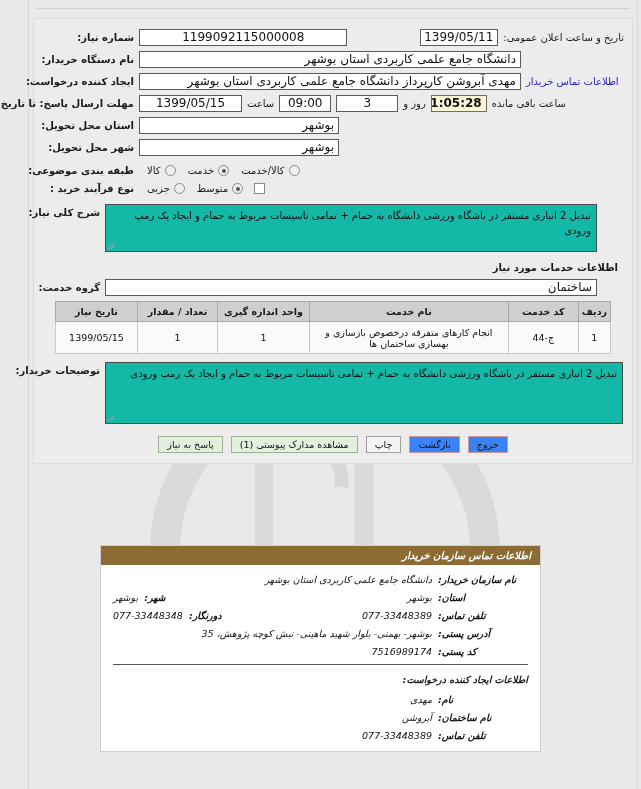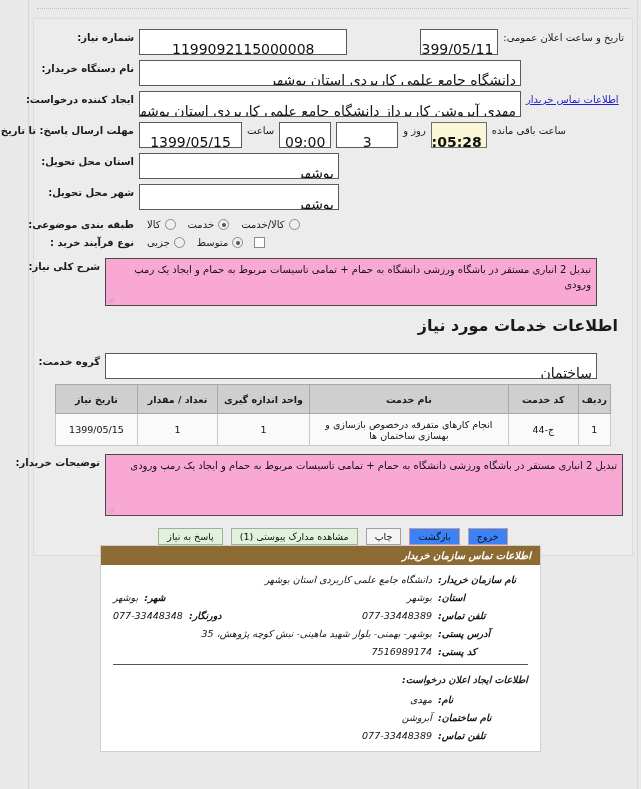--- a/index.html
+++ b/index.html
@@ -82,22 +82,22 @@
     padding-top: 3px;
   }
   .lbl.w95 { width: 92px; flex: 0 0 92px; }
   .lbl.w60 { width: 58px; flex: 0 0 58px; }
 
   .fld {
     border: 1px solid #5a5a5a;
     background: #ffffff;
     height: 17px;
     line-height: 15px;
-    font-size: 14px;
-    padding: 12px 4px;
+    font-size: 12px;
+    padding: 0 4px;
     text-align: center;
     color: #111;
     overflow: hidden;
     white-space: nowrap;
   }
   .fld.rt { text-align: right; }
   .fld.big    { width: 280px; }
   .fld.wide   { width: 382px; }
   .fld.mid    { width: 200px; }
   .fld.small  { width: 103px; }
@@ -108,21 +108,20 @@
   .inline-lbl {
     font-size: 10px;
     padding-top: 3px;
     white-space: nowrap;
     color: #1a1a1a;
   }
 
   .link {
     color: #2222cc;
     font-size: 10px;
-    text-decoration: underline;
     padding-top: 3px;
     white-space: nowrap;
     cursor: pointer;
   }
 
   
   .radiogroup { display: flex; align-items: center; gap: 4px; padding-top: 1px; }
   .radio {
     width: 11px; height: 11px; border-radius: 50%;
     border: 1px solid #8a8a8a; background: #efefef;
@@ -136,56 +135,56 @@
   .radio-lbl { font-size: 10px; margin-left: 8px; }
   .checkbox {
     width: 11px; height: 11px;
     border: 1px solid #8a8a8a; background: #ffffff;
     display: inline-block;
   }
 
   
   .ta {
     border: 1px solid #4a4a4a;
-    background: #f9a8d4;
+    background: #14b8a6;
     font-size: 10px;
     line-height: 15px;
     padding: 3px 5px;
     text-align: right;
     color: #111;
     position: relative;
   }
   .ta::after {
     content: "";
     position: absolute; left: 2px; bottom: 2px;
     width: 6px; height: 6px;
     background:
       linear-gradient(135deg, transparent 45%, #aaa 45%, #aaa 55%, transparent 55%),
       linear-gradient(135deg, transparent 70%, #aaa 70%, #aaa 80%, transparent 80%);
   }
 
   .section-title {
-    font-size: 16px;
+    font-size: 10px;
     font-weight: bold;
-    margin: 10px 6px 18px 0;
+    margin: 10px 6px 6px 0;
   }
 
   
   table.grid {
     width: 556px;
     border-collapse: collapse;
     margin: 4px auto 0 auto;
     background: #ffffff;
     font-size: 9.5px;
   }
   table.grid th {
     background: #cfcfcf;
     border: 1px solid #a9a9a9;
     font-weight: bold;
-    height: 29px;
+    height: 20px;
     padding: 2px 3px;
     color: #1a1a1a;
     text-align: center;
   }
   table.grid td {
     border: 1px solid #c8c8c8;
     background: #fafafa;
     height: 32px;
     padding: 3px 4px;
     text-align: center;
@@ -432,21 +431,21 @@
         <div class="cval">بوشهر- بهمنی- بلوار شهید ماهینی- نبش کوچه پژوهش، 35</div>
       </div>
 
       <div class="crow">
         <div class="ckey">کد پستی:</div>
         <div class="cval">7516989174</div>
       </div>
 
       <div class="hr"></div>
 
-      <div class="subhead">اطلاعات ایجاد اعلان درخواست:</div>
+      <div class="subhead">اطلاعات ایجاد کننده درخواست:</div>
 
       <div class="crow">
         <div class="ckey">نام:</div>
         <div class="cval">مهدی</div>
       </div>
 
       <div class="crow">
         <div class="ckey">نام ساختمان:</div>
         <div class="cval">آبروشن</div>
       </div>

